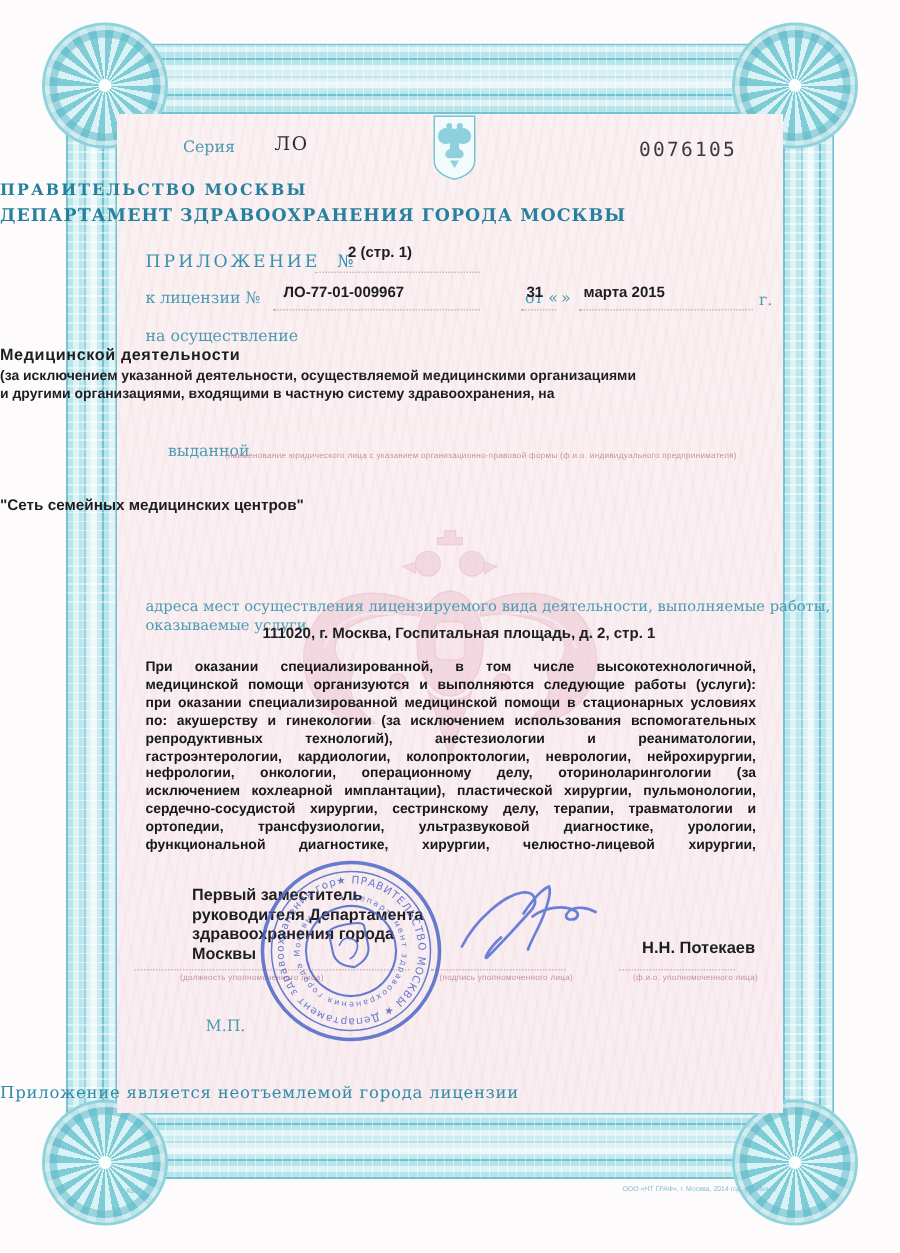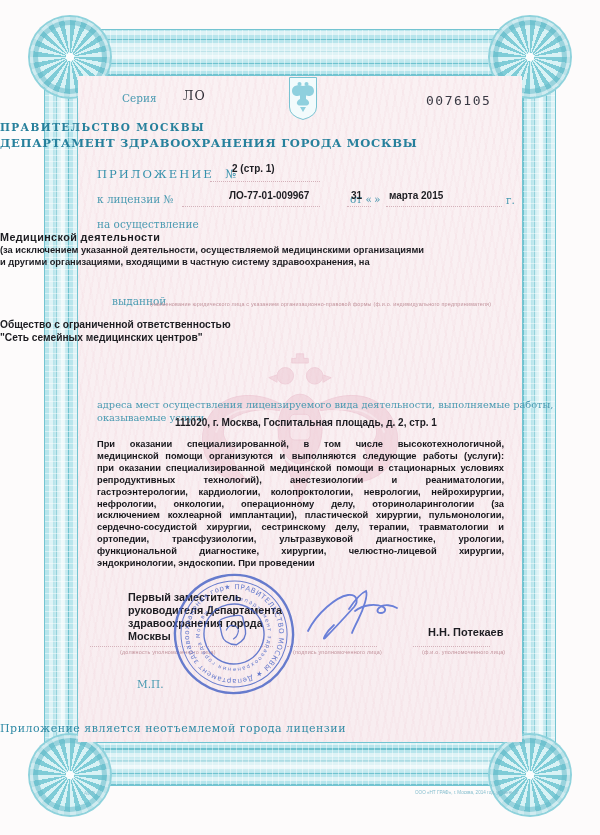--- a/index.html
+++ b/index.html
@@ -98,57 +98,56 @@
   <div class="abs z1" style="left:426px;top:93px;font-family:'DejaVu Sans Mono',monospace;font-size:13px;letter-spacing:1.5px;color:#3a3a44;">0076105</div>
 
   <div class="abs hdr z1" style="top:121px;font-size:10.5px;letter-spacing:1.4px;">ПРАВИТЕЛЬСТВО МОСКВЫ</div>
   <div class="abs hdr z1" style="top:136px;font-size:11.6px;letter-spacing:.7px;">ДЕПАРТАМЕНТ ЗДРАВООХРАНЕНИЯ ГОРОДА МОСКВЫ</div>
 
   <div class="abs z1" style="left:97px;top:167px;font-family:'DejaVu Serif',serif;font-size:11.5px;letter-spacing:2px;color:#3691ac;white-space:pre;">ПРИЛОЖЕНИЕ  №</div>
   <div class="abs bold z1" style="left:232px;top:163px;font-size:10px;">2 (стр. 1)</div>
   <div class="dots" style="left:210px;top:180px;width:110px;"></div>
 
   <div class="abs lblteal z1" style="left:97px;top:193px;">к лицензии №</div>
-  <div class="abs bold z1" style="left:189px;top:190px;font-size:10px;margin-left:40px;">ЛО-77-01-009967</div>
+  <div class="abs bold z1" style="left:189px;top:190px;font-size:10px;">ЛО-77-01-009967</div>
   <div class="dots" style="left:182px;top:205px;width:138px;"></div>
   <div class="abs lblteal z1" style="left:322px;top:193px;margin-left:28px;">от «</div>
   <div class="abs bold z1" style="left:351px;top:190px;font-size:10px;">31</div>
   <div class="dots" style="left:347px;top:205px;width:24px;"></div>
   <div class="abs lblteal z1" style="left:374px;top:193px;">»</div>
   <div class="abs bold z1" style="left:389px;top:190px;font-size:10px;">марта 2015</div>
   <div class="dots" style="left:386px;top:205px;width:116px;"></div>
   <div class="abs lblteal z1" style="left:506px;top:194px;">г.</div>
 
   <div class="abs lblteal z1" style="left:97px;top:218px;">на осуществление</div>
   <div class="abs center bold z1" style="top:231px;font-size:10.8px;letter-spacing:.4px;">Медицинской деятельности</div>
   <div class="abs center bold z1" style="top:245px;font-size:9.3px;">(за исключением указанной деятельности, осуществляемой медицинскими организациями</div>
   <div class="abs center bold z1" style="top:257px;font-size:9.3px;">и другими организациями, входящими в частную систему здравоохранения, на</div>
 
   <div class="abs lblteal z1" style="left:112px;top:295px;">выданной</div>
   <div class="abs cap z1" style="left:150px;top:301px;width:362px;">(наименование юридического лица с указанием организационно-правовой формы (ф.и.о. индивидуального предпринимателя)</div>
 
-  <div class="abs center bold z1" style="top:319px;font-size:10.2px;">Общество с ограниченной ответственностью</div>
   <div class="abs center bold z1" style="top:332px;font-size:10.2px;">"Сеть семейных медицинских центров"</div>
 
   <div class="abs z1" style="left:97px;top:399px;font-family:'DejaVu Serif',serif;font-size:9.8px;color:#4a9ab1;white-space:nowrap;">адреса мест осуществления лицензируемого вида деятельности, выполняемые работы,</div>
   <div class="abs z1" style="left:97px;top:412px;font-family:'DejaVu Serif',serif;font-size:9.8px;color:#4a9ab1;white-space:nowrap;">оказываемые услуги</div>
   <div class="abs bold z1" style="left:175px;top:417px;font-size:10px;">111020, г. Москва, Госпитальная площадь, д. 2, стр. 1</div>
 
   <div class="abs z1" style="left:97px;top:439px;width:407px;">
     <div class="para-line">При оказании специализированной, в том числе высокотехнологичной,</div>
     <div class="para-line">медицинской помощи организуются и выполняются следующие работы (услуги):</div>
     <div class="para-line">при оказании специализированной медицинской помощи в стационарных условиях</div>
+    <div class="para-line">по: акушерству и гинекологии (за исключением использования вспомогательных</div>
     <div class="para-line">репродуктивных технологий), анестезиологии и реаниматологии,</div>
     <div class="para-line">гастроэнтерологии, кардиологии, колопроктологии, неврологии, нейрохирургии,</div>
     <div class="para-line">нефрологии, онкологии, операционному делу, оториноларингологии (за</div>
     <div class="para-line">исключением кохлеарной имплантации), пластической хирургии, пульмонологии,</div>
     <div class="para-line">сердечно-сосудистой хирургии, сестринскому делу, терапии, травматологии и</div>
     <div class="para-line">ортопедии, трансфузиологии, ультразвуковой диагностике, урологии,</div>
     <div class="para-line">функциональной диагностике, хирургии, челюстно-лицевой хирургии,</div>
-    <div class="para-line last">эндокринологии, эндоскопии. При проведении</div>
   </div>
 
   <div class="abs z1" style="left:128px;top:591px;font-weight:bold;font-size:10.8px;line-height:13px;">
     <div>Первый заместитель</div>
     <div>руководителя Департамента</div>
     <div>здравоохранения города</div>
     <div>Москвы</div>
   </div>
 
   <div class="abs z2" style="left:172px;top:572px;width:124px;height:124px;opacity:.82;transform:rotate(-12deg);">

